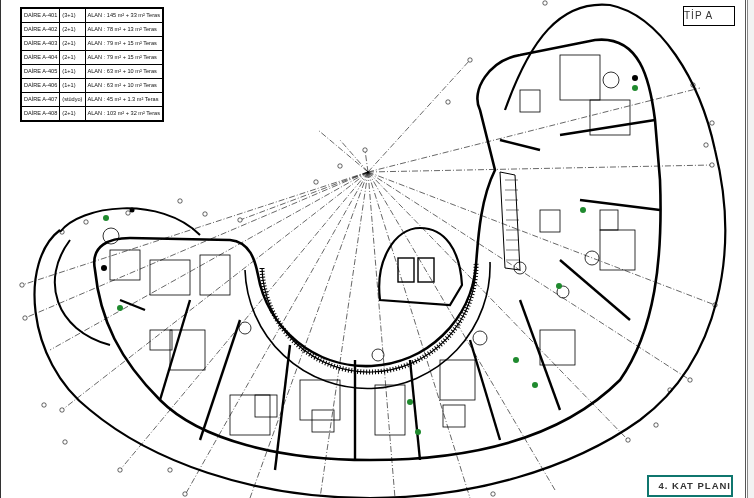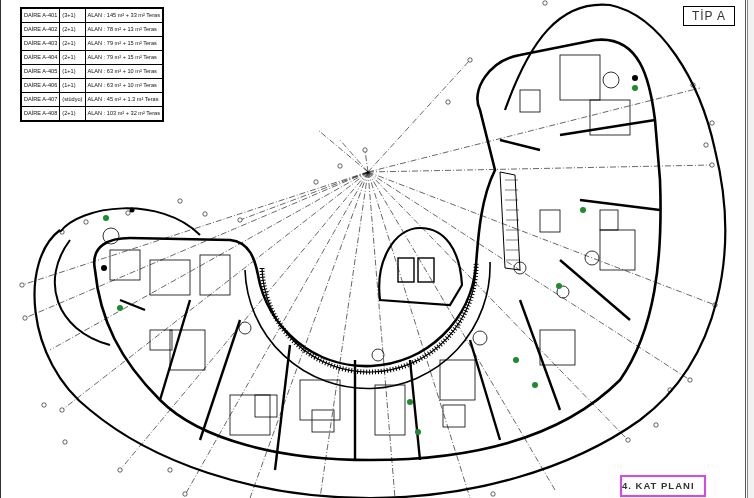--- a/index.html
+++ b/index.html
@@ -3,22 +3,22 @@
 <meta charset="utf-8">
 <style>
   html,body{margin:0;padding:0;background:#fff;}
   body{width:754px;height:498px;position:relative;overflow:hidden;font-family:"Liberation Sans",sans-serif;}
   .frame-left{position:absolute;left:0;top:0;width:1px;height:498px;background:#333;}
   .frame-right{position:absolute;right:8px;top:0;width:1px;height:498px;background:#555;}
   .frame-right2{position:absolute;right:0;top:0;width:6px;height:498px;background:#f2f2f2;border-left:1px solid #888;}
   table.units{position:absolute;left:20px;top:7px;border-collapse:collapse;font-size:5.6px;line-height:1;}
   table.units td{border:1px solid #000;padding:2px 2px;height:9px;white-space:nowrap;color:#111;}
   table.units{border:2px solid #000;}
-  .tip{position:absolute;left:683px;top:6px;width:50px;height:18px;border:1px solid #000;font-size:12px;text-align:center;line-height:18px;letter-spacing:1px;color:#333;}
-  .kat{position:absolute;left:620px;top:475px;width:82px;height:18px;border:2px solid #d946ef;font-size:9.5px;text-align:left;line-height:18px;letter-spacing:1px;font-weight:bold;color:#333;}
+  .tip{position:absolute;left:683px;top:6px;width:50px;height:18px;border:1px solid #000;font-size:10px;text-align:left;line-height:18px;letter-spacing:1px;color:#333;}
+  .kat{position:absolute;left:647px;top:475px;width:82px;height:18px;border:2px solid #0f766e;font-size:9.5px;text-align:right;line-height:18px;letter-spacing:1px;font-weight:bold;color:#333;}
   svg.plan{position:absolute;left:0;top:0;}
 </style>
 </head>
 <body>
 
 <div class="frame-left"></div>
 <div class="frame-right"></div>
 <div class="frame-right2"></div>
 
 <svg class="plan" width="754" height="498" viewBox="0 0 754 498">

